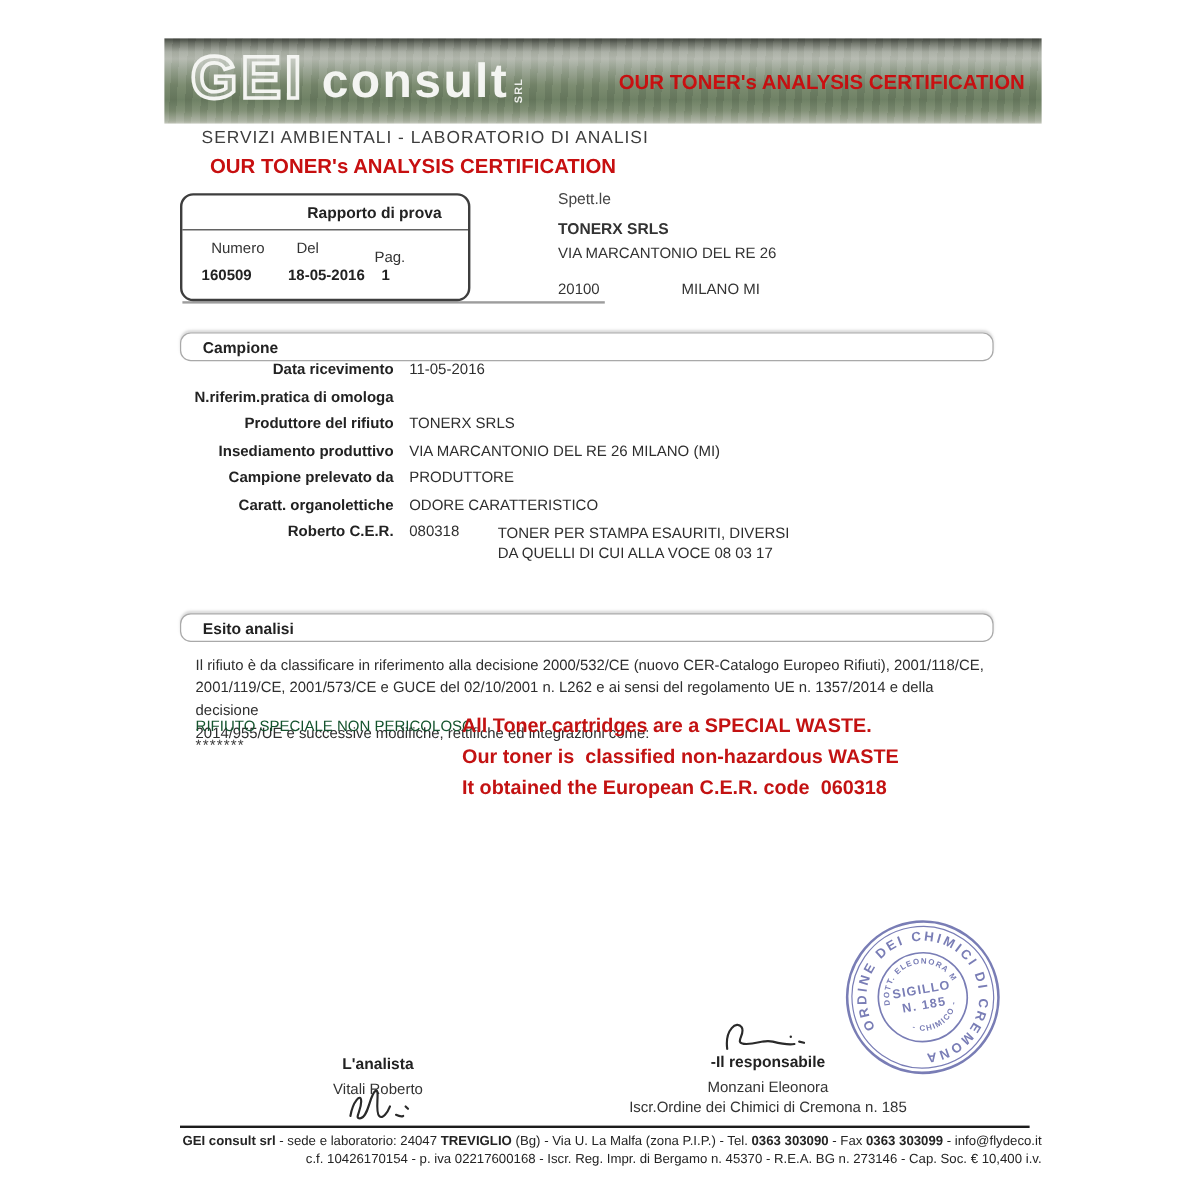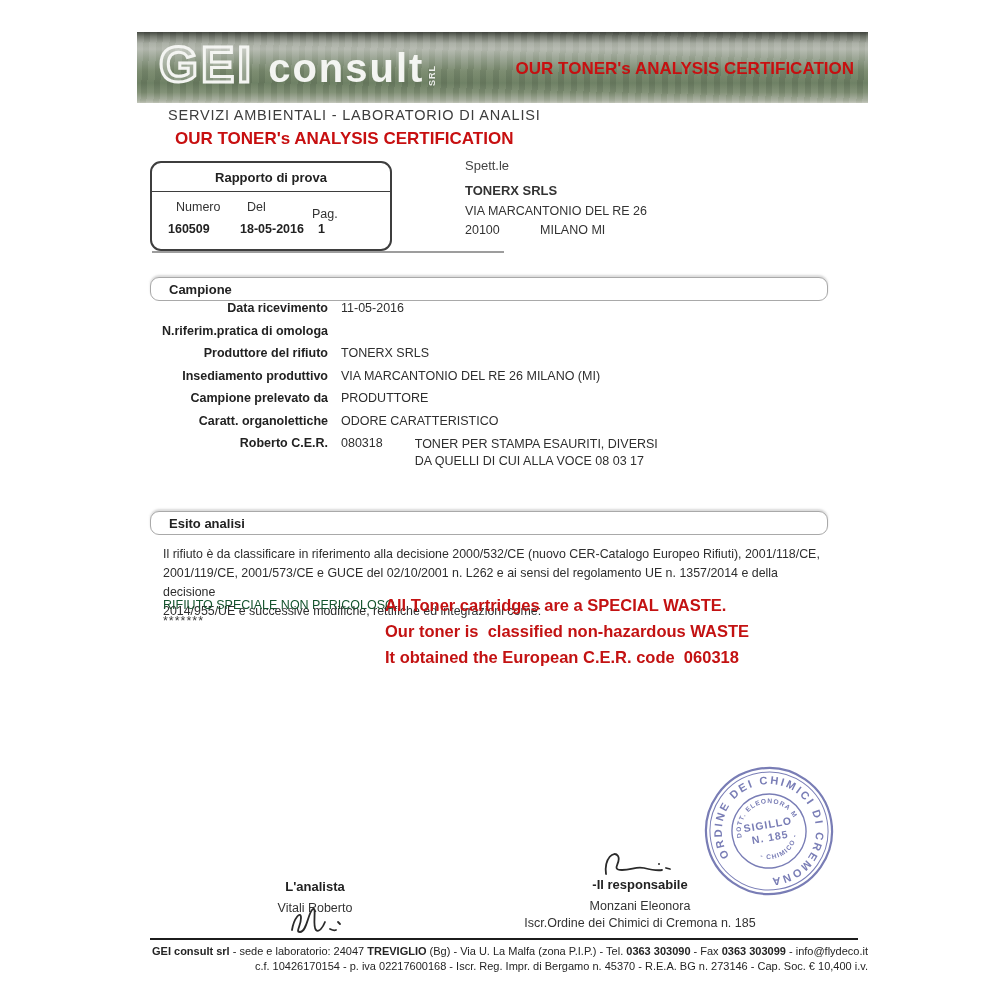--- a/index.html
+++ b/index.html
@@ -42,36 +42,36 @@
   }
   .red-heading{
     position:absolute;left:175px;top:129px;font-size:17px;font-weight:700;color:#c70f10;
     white-space:nowrap;
   }
   
   .report-box{
     position:absolute;left:150px;top:161px;width:238px;height:86px;
     border:2px solid #3e3e3e;border-radius:11px;background:#fff;
   }
-  .report-title{position:absolute;top:7px;left:0;width:100%;text-align:center;font-size:13px;font-weight:700;color:#222;}
+  .report-title{position:absolute;top:7px;left:0;width:100%;text-align:center;font-size:13px;font-weight:700;color:#222;padding-left:41px;}
   .report-rule{position:absolute;top:28px;left:0;width:100%;border-top:1.5px solid #3e3e3e;}
   .rb-numero{position:absolute;left:24px;top:37px;font-size:12.5px;color:#333;}
   .rb-del{position:absolute;left:95px;top:37px;font-size:12.5px;color:#333;}
   .rb-pag{position:absolute;left:160px;top:44px;font-size:12.5px;color:#333;}
   .rb-numero-v{position:absolute;left:16px;top:59px;font-size:12.5px;font-weight:700;color:#222;}
   .rb-del-v{position:absolute;left:88px;top:59px;font-size:12.5px;font-weight:700;color:#222;}
   .rb-pag-v{position:absolute;left:166px;top:59px;font-size:12.5px;font-weight:700;color:#222;}
   
   .smear-1{position:absolute;left:152px;top:251px;width:352px;height:2px;background:#4c4c4c;opacity:.55;}
   
   .recipient{position:absolute;left:465px;top:158px;font-size:12.5px;color:#333;}
   .recipient .salutation{font-size:13px;color:#444;}
   .recipient .name{font-weight:700;font-size:13px;margin-top:10px;}
   .recipient .addr{margin-top:6px;}
-  .recipient .cityrow{margin-top:5px;display:flex;}
+  .recipient .cityrow{margin-top:16px;display:flex;gap:28px;}
   .recipient .cap{min-width:75px;}
   
   .section-box{
     position:absolute;left:150px;width:676px;height:22px;
     border:1.5px solid #a9a9a9;border-radius:9px;background:#fff;
     box-shadow:0 -2px 2px rgba(110,110,110,.25);
     display:flex;align-items:center;
   }
   .section-box .section-label{font-size:13px;font-weight:700;color:#222;padding-left:18px;}
   

